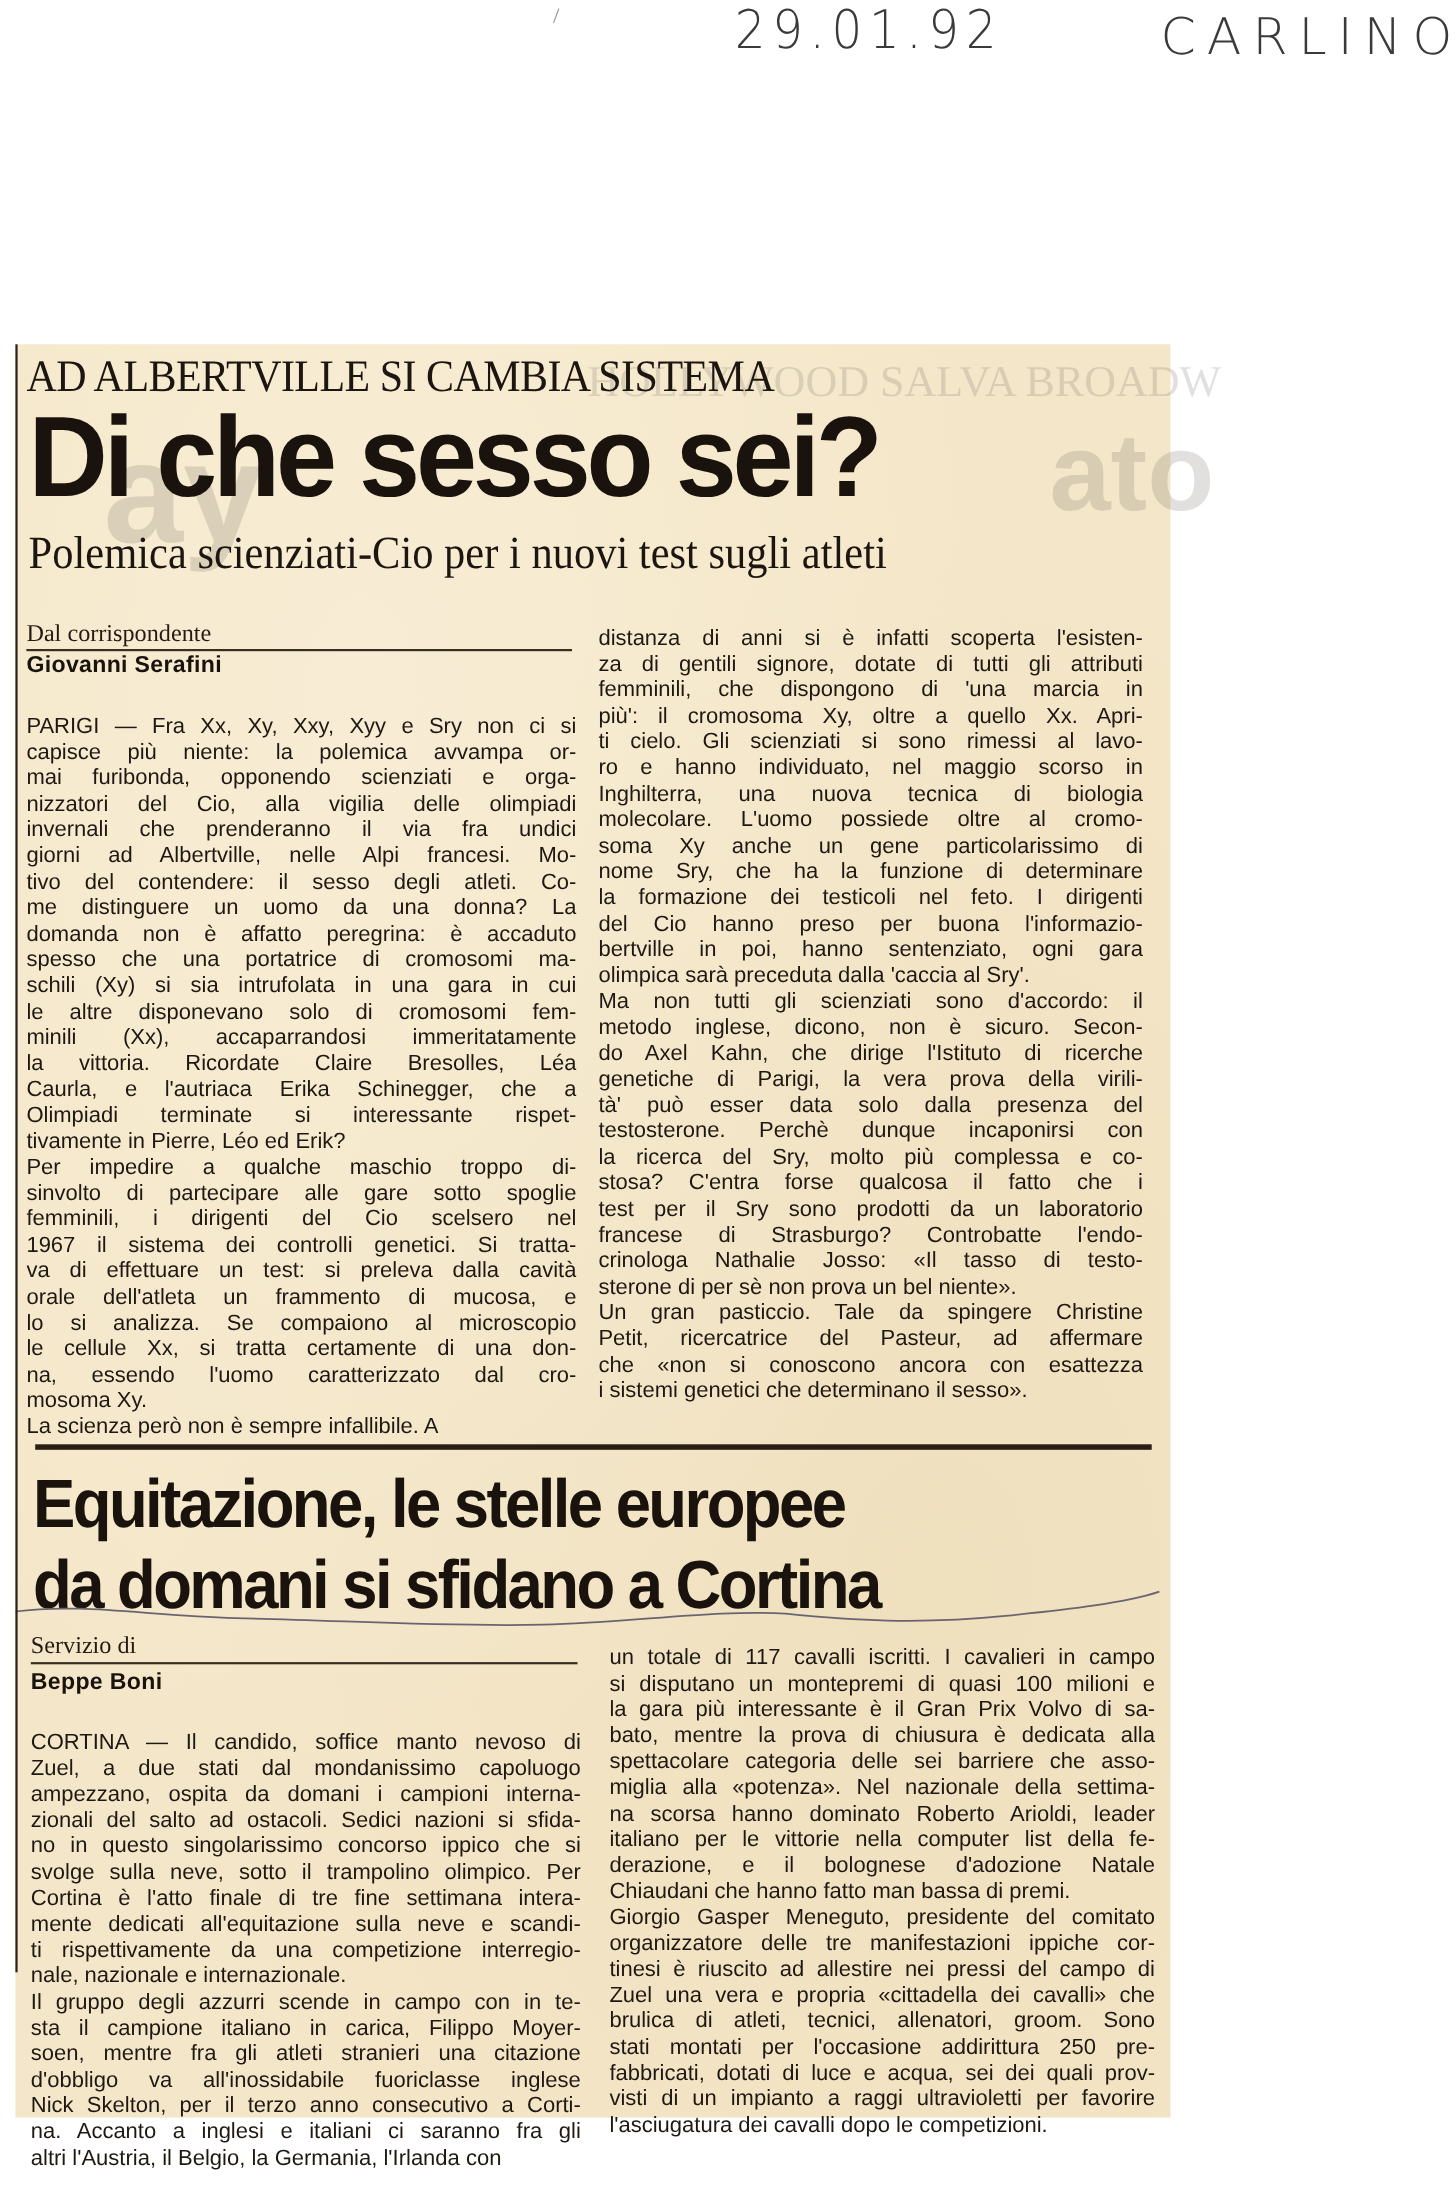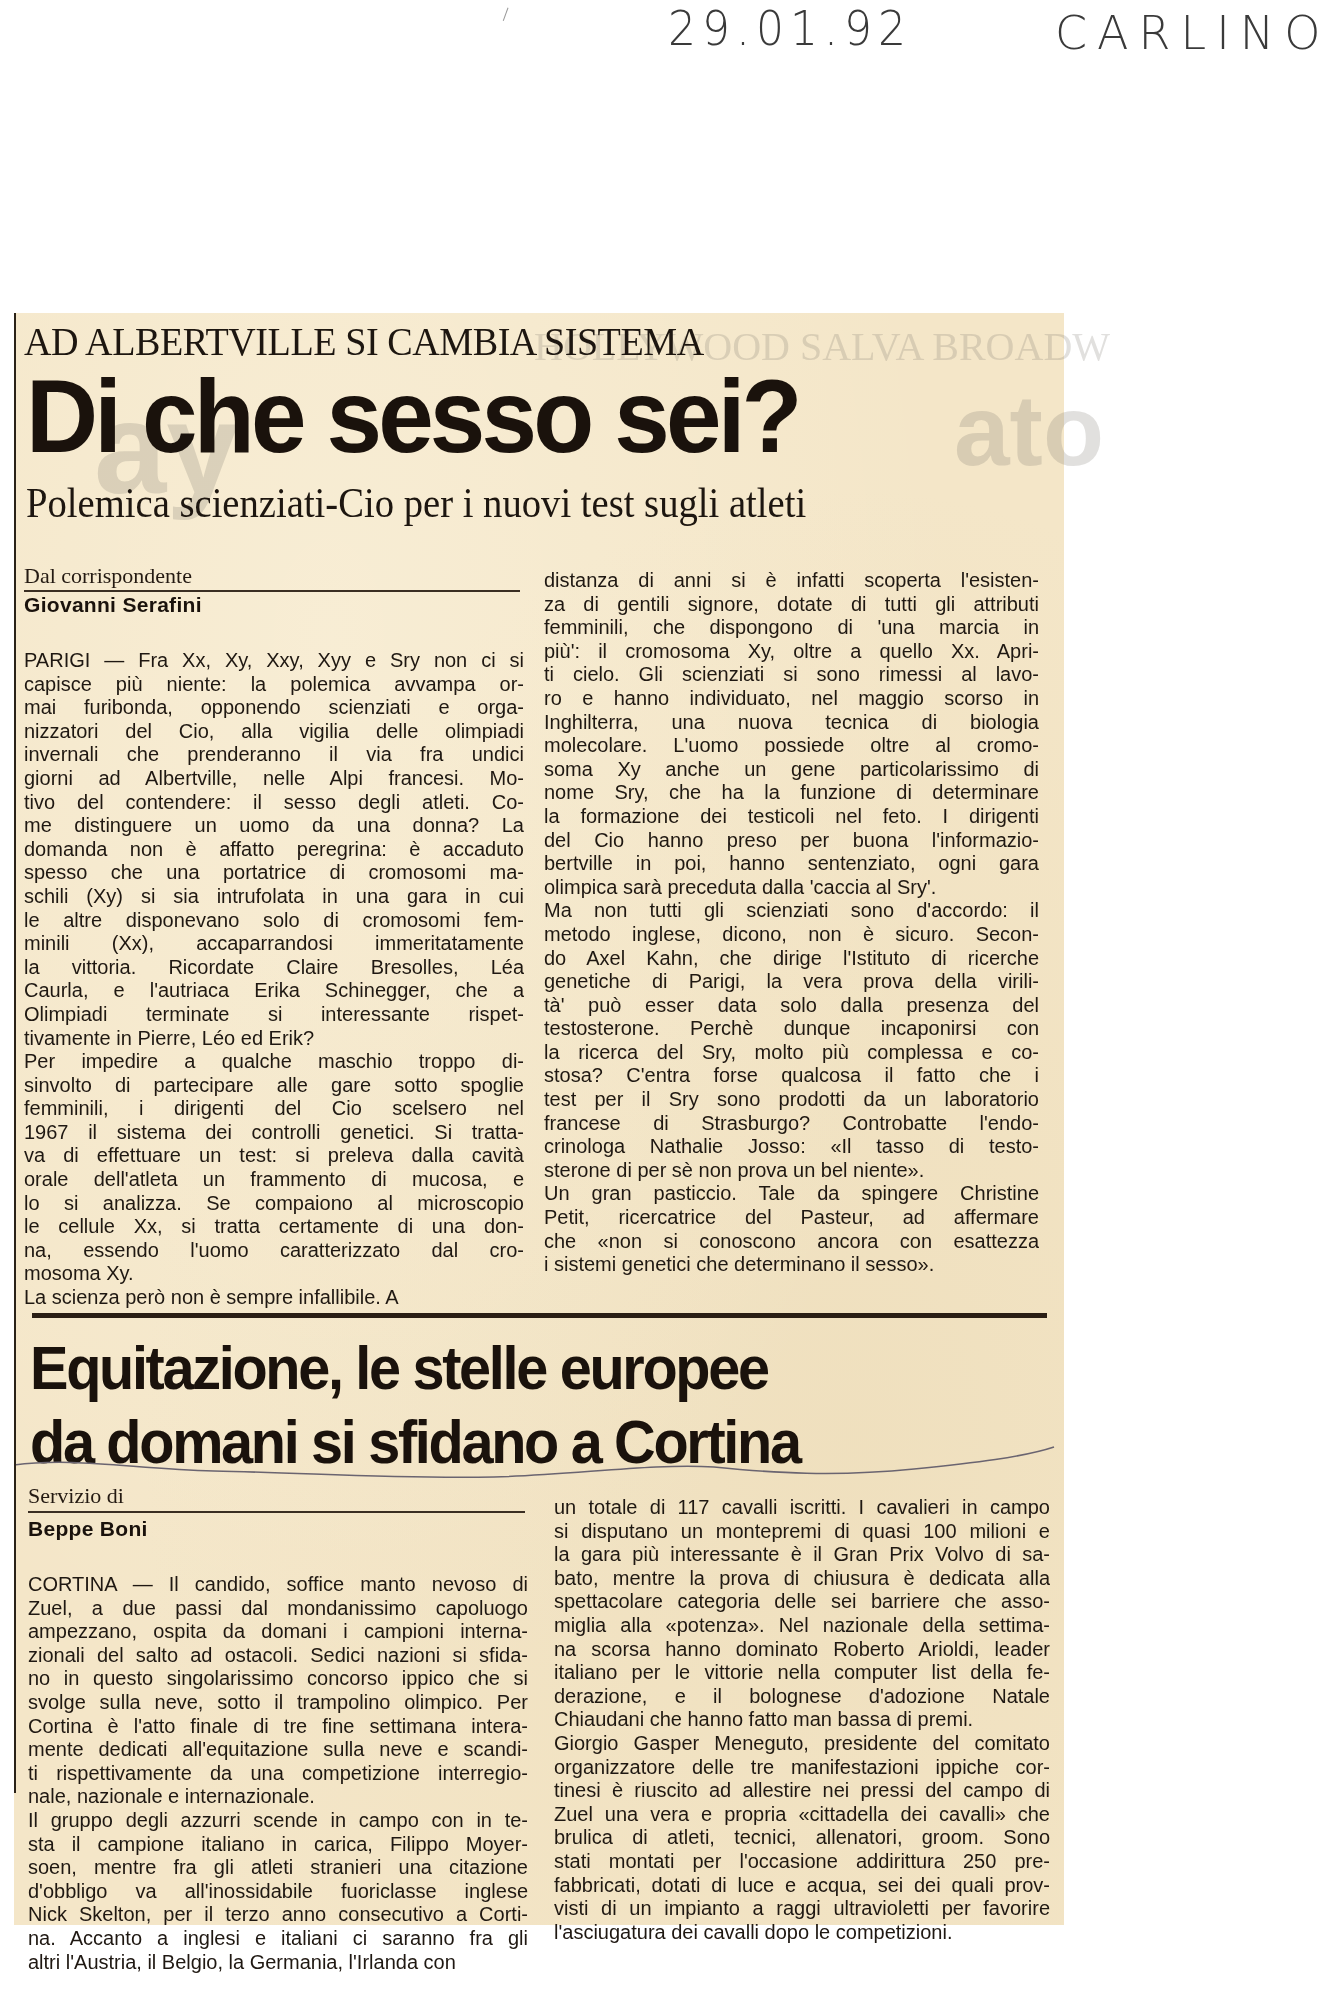--- a/index.html
+++ b/index.html
@@ -229,21 +229,21 @@
   <svg class="cut-line" viewBox="0 0 1050 40" preserveAspectRatio="none">
     <path d="M0,22 C60,14 120,26 200,28 C300,30 380,36 480,34 C560,32 640,20 700,24 C760,30 820,34 900,26 C960,20 1010,14 1040,4" fill="none" stroke="#6a6470" stroke-width="1.6"></path>
   </svg>
 
   <div class="byline-label" style="left:14px;top:1170px;">Servizio di</div>
   <div class="byline-rule" style="left:14px;top:1198px;width:497px;"></div>
   <div class="byline-name" style="left:14px;top:1204px;">Beppe Boni</div>
 
   <div class="col" id="a2c1" style="left:14px;top:1242px;width:500px;">
       <span class="line">CORTINA — Il candido, soffice manto nevoso di</span>
-      <span class="line">Zuel, a due passi dal mondanissimo capoluogo</span>
+      <span class="line">Zuel, a due stati dal mondanissimo capoluogo</span>
       <span class="line">ampezzano, ospita da domani i campioni interna-</span>
       <span class="line">zionali del salto ad ostacoli. Sedici nazioni si sfida-</span>
       <span class="line">no in questo singolarissimo concorso ippico che si</span>
       <span class="line">svolge sulla neve, sotto il trampolino olimpico. Per</span>
       <span class="line">Cortina è l'atto finale di tre fine settimana intera-</span>
       <span class="line">mente dedicati all'equitazione sulla neve e scandi-</span>
       <span class="line">ti rispettivamente da una competizione interregio-</span>
       <span class="line last">nale, nazionale e internazionale.</span>
       <span class="line">Il gruppo degli azzurri scende in campo con in te-</span>
       <span class="line">sta il campione italiano in carica, Filippo Moyer-</span>

